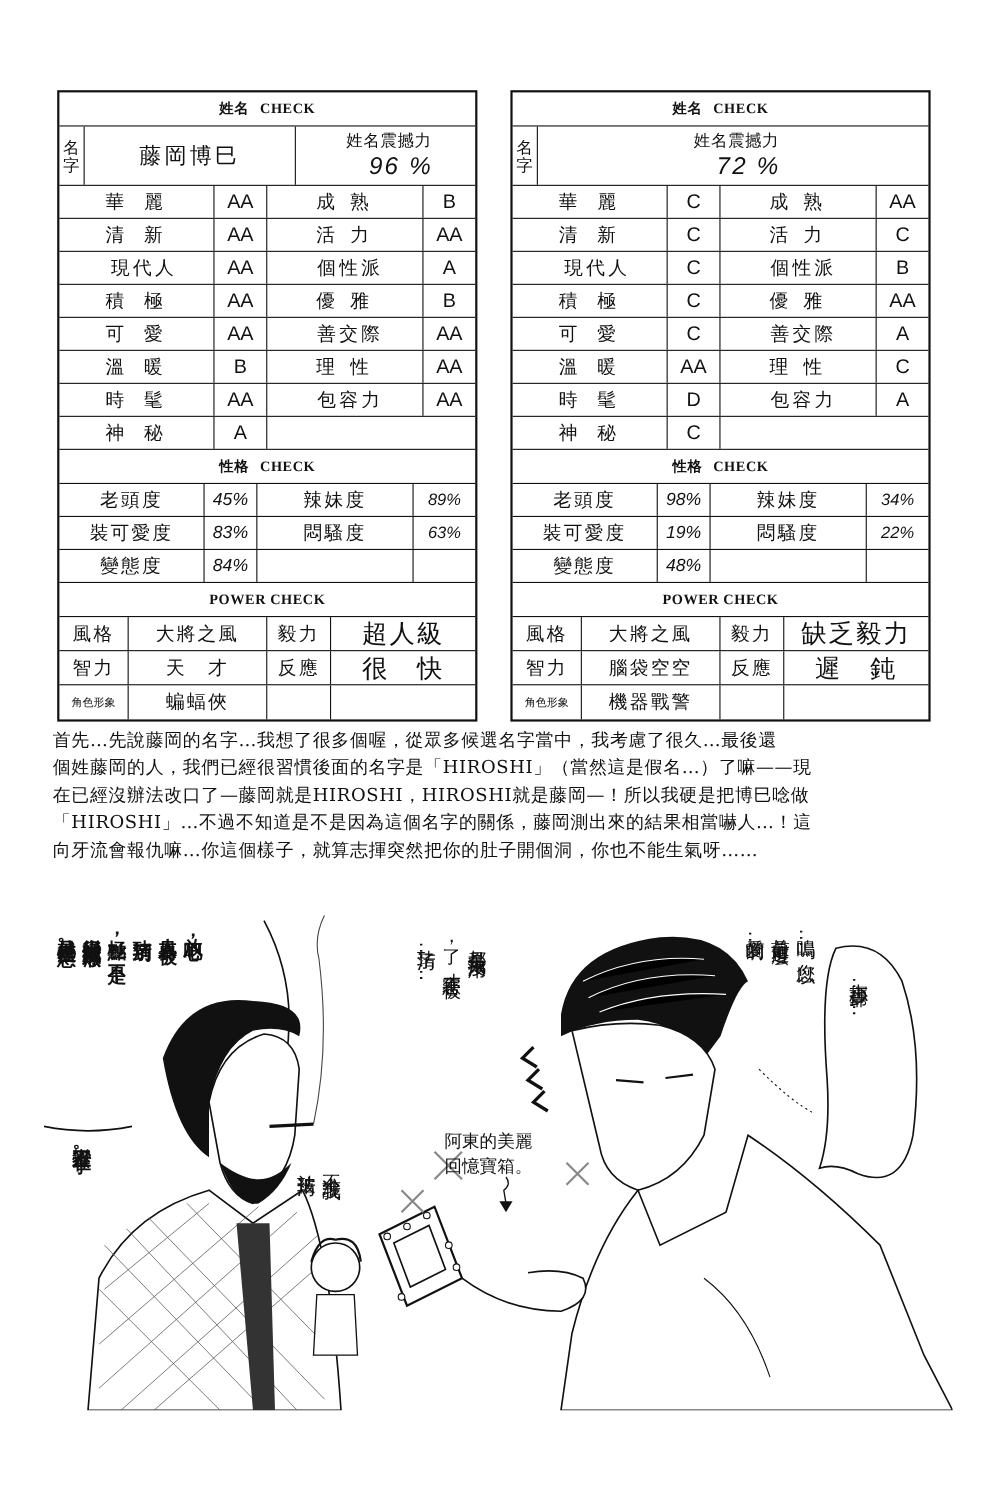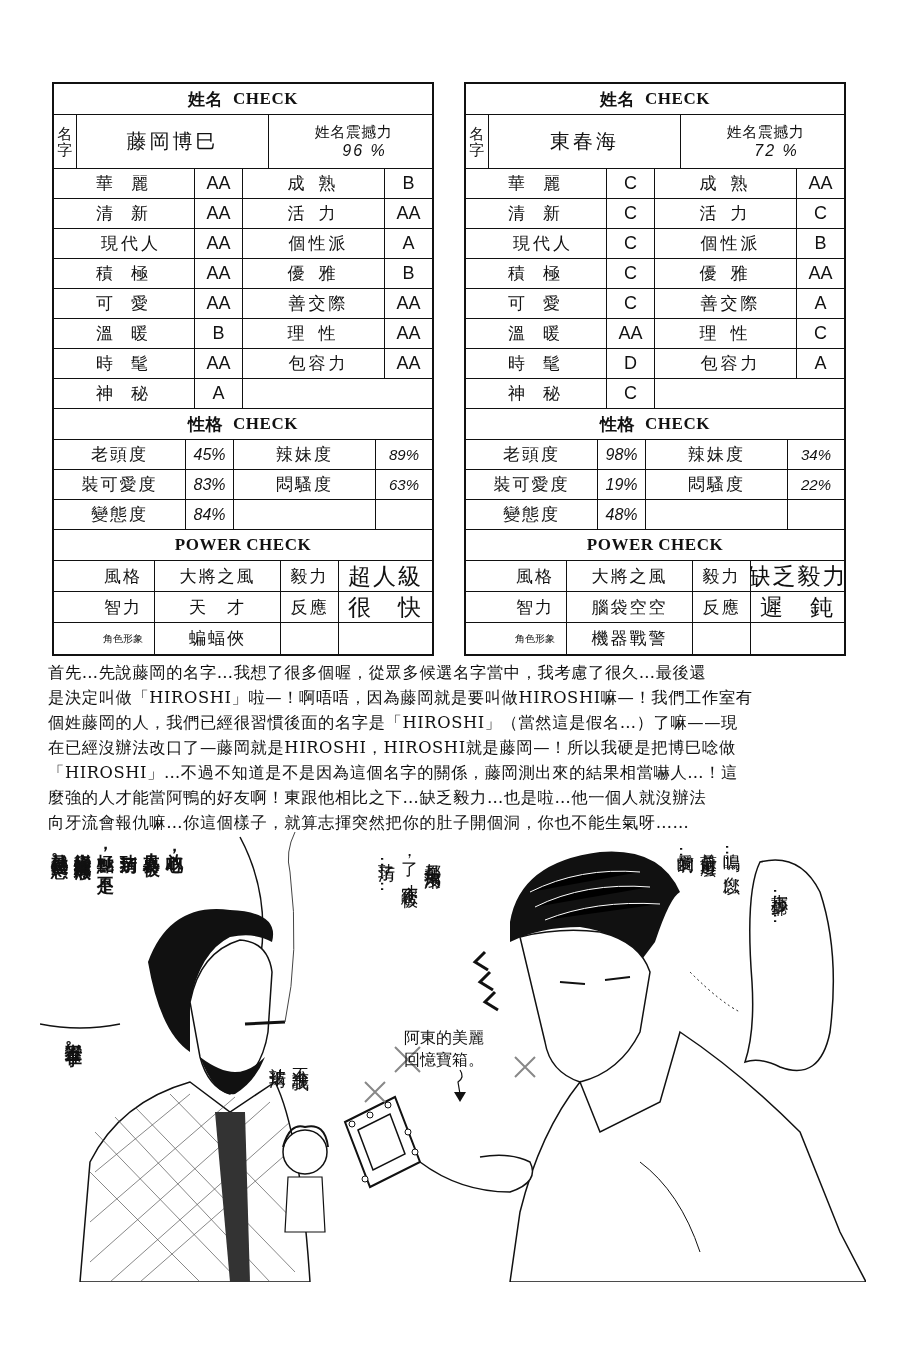--- a/index.html
+++ b/index.html
@@ -6,40 +6,40 @@
   body { width:906px; height:1360px; position:relative; overflow:hidden;
          font-family:"DejaVu Serif", serif; color:#111; }
   .card { position:absolute; top:82px; width:382px; border:2px solid #111; box-sizing:border-box; }
   .card.left { left:52px; }
   .card.right { left:464px; }
   .row { display:flex; border-bottom:1.5px solid #111; box-sizing:border-box; }
   .row:last-child { border-bottom:none; }
   .cell { border-right:1.5px solid #111; box-sizing:border-box; display:flex; align-items:center; justify-content:center;
           font-size:17px; letter-spacing:0.5px; overflow:hidden; white-space:nowrap; }
   .cell:last-child { border-right:none; }
-  .hdr { width:100%; justify-content:center; font-weight:bold; font-size:17px; font-family:"Liberation Serif", serif; height:30px;align-items:center; }
+  .hdr { width:100%; justify-content:center; font-weight:bold; font-size:13px; font-family:"Liberation Serif", serif; height:30px;align-items:center; }
   .hdr .cjk { margin-right:10px; font-family:"DejaVu Sans", sans-serif; font-weight:bold; }
   .namerow { height:54px; }
   .name-tag { width:23px; flex-direction:column; font-size:15px; line-height:16px; font-family:"DejaVu Sans", sans-serif; }
   .name-val { width:192px; font-size:20px; letter-spacing:3px; }
   .name-power { flex:1; flex-direction:column; align-items:center; padding-left:6px; }
   .name-power .lbl { font-size:15px; font-family:"DejaVu Sans", sans-serif; }
-  .name-power .val { font-size:16px; font-style:italic; font-family:"Liberation Sans", sans-serif; padding-left:22px; letter-spacing:2px; }
+  .name-power .val { font-size:22px; font-style:italic; font-family:"Liberation Sans", sans-serif; padding-left:22px; letter-spacing:2px; }
   .attr { height:30px; }
   .a-lbl { width:141px; letter-spacing:18px; padding-left:14px; }
   .a-grd { width:48px; font-family:"Liberation Sans", sans-serif; font-size:18px; letter-spacing:0; }
   .b-lbl { width:142px; letter-spacing:14px; padding-left:10px; }
   .b-grd { flex:1; font-family:"Liberation Sans", sans-serif; font-size:18px; letter-spacing:0; }
   .empty { flex:1; }
   .p-lbl { width:132px; letter-spacing:2px; }
   .p-val { width:48px; font-style:italic; font-family:"Liberation Sans", sans-serif; font-size:16px; letter-spacing:0;text-align:right; }
   .q-lbl { width:142px; letter-spacing:2px; }
   .q-val { flex:1; font-style:italic; font-family:"Liberation Sans", sans-serif; font-size:15px; letter-spacing:0; }
   .pw { height:31px; }
-  .pw-l1 { width:63px; font-size:17px; letter-spacing:2px;margin-left:38px; }
+  .pw-l1 { width:63px; font-size:17px; letter-spacing:2px; }
   .pw-v1 { width:126px; font-size:17px; letter-spacing:2px; }
   .pw-l2 { width:58px; font-size:17px; letter-spacing:2px; }
   .pw-v2 { flex:1; font-size:23px; letter-spacing:2px; }
   .pw-role { font-size:10px; letter-spacing:0; }
   .essay { position:absolute; left:48px; top:660px; width:820px; font-size:16.3px; line-height:25px; letter-spacing:0.6px;
            font-family:"DejaVu Serif", serif; }
   .essay p { margin:0; white-space:nowrap; }
   .art { position:absolute; left:40px; top:832px; width:826px; height:450px; }
   .vtext { position:absolute; writing-mode:vertical-rl; font-family:"DejaVu Sans", sans-serif; font-weight:bold;
            font-size:17px; line-height:23px; letter-spacing:2px; color:#111; }
@@ -164,21 +164,20 @@
     <div class="cell hdr">
         <span class="cjk">姓名</span>
         <span>CHECK</span>
       </div>
   </div>
   <div class="row namerow">
     <div class="cell name-tag">
         <span>名</span>
         <span>字</span>
       </div>
-    <div class="cell name-val">東春海</div>
     <div class="cell name-power">
       <span class="lbl">姓名震撼力</span>
       <span class="val">72 %</span>
     </div>
   </div>
   <div class="row attr">
       <div class="cell a-lbl">華麗</div>
       <div class="cell a-grd">C</div>
       <div class="cell b-lbl">成熟</div>
       <div class="cell b-grd">AA</div>
@@ -266,25 +265,23 @@
   <div class="row pw">
       <div class="cell pw-l1 pw-role">角色形象</div>
       <div class="cell pw-v1">機器戰警</div>
       <div class="cell pw-l2"></div>
       <div class="cell pw-v2"></div>
     </div>
 </div>
 
 <div class="essay">
   <p>首先…先說藤岡的名字…我想了很多個喔，從眾多候選名字當中，我考慮了很久…最後還</p>
-  <p>是決定叫做「HIROSHI」啦—！啊唔唔，因為藤岡就是要叫做HIROSHI嘛—！我們工作室有</p>
   <p>個姓藤岡的人，我們已經很習慣後面的名字是「HIROSHI」（當然這是假名…）了嘛——現</p>
   <p>在已經沒辦法改口了—藤岡就是HIROSHI，HIROSHI就是藤岡—！所以我硬是把博巳唸做</p>
   <p>「HIROSHI」…不過不知道是不是因為這個名字的關係，藤岡測出來的結果相當嚇人…！這</p>
-  <p>麼強的人才能當阿鴨的好友啊！東跟他相比之下…缺乏毅力…也是啦…他一個人就沒辦法</p>
   <p>向牙流會報仇嘛…你這個樣子，就算志揮突然把你的肚子開個洞，你也不能生氣呀……</p>
 </div>
 
 <div class="art">
   <svg width="826" height="450" viewBox="0 0 826 450" style="position:absolute;left:0;top:0">
 
     <path d="M200 5 Q240 80 210 170" fill="none" stroke="#111" stroke-width="1.5"></path>
     <path d="M0 192 Q40 200 80 192" fill="none" stroke="#111" stroke-width="1.5"></path>
 
     <path d="M108 130 Q130 70 190 78 Q240 80 232 110 Q215 100 190 105 Q160 120 150 170 L150 220 Q120 200 108 130 Z" fill="#111"></path>

